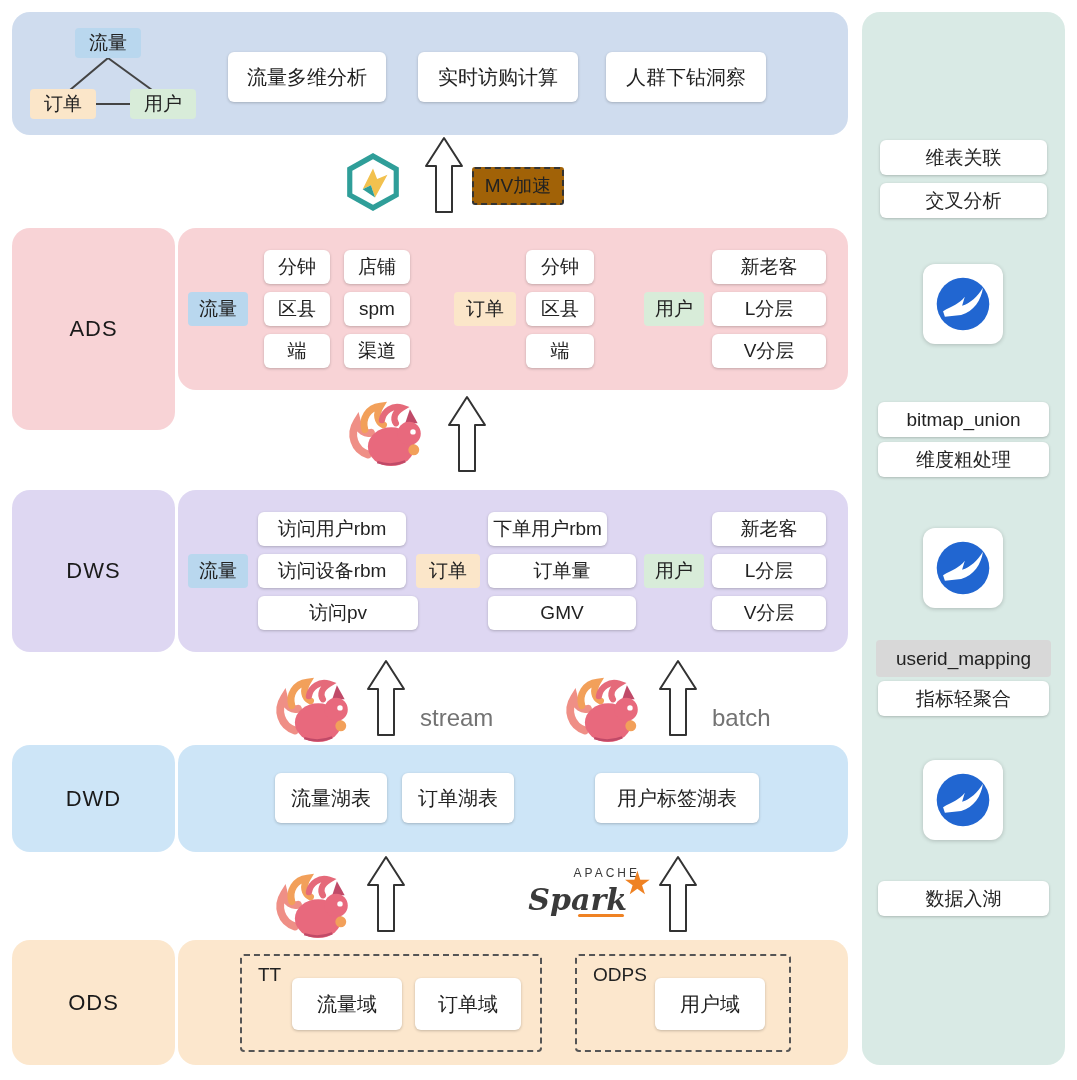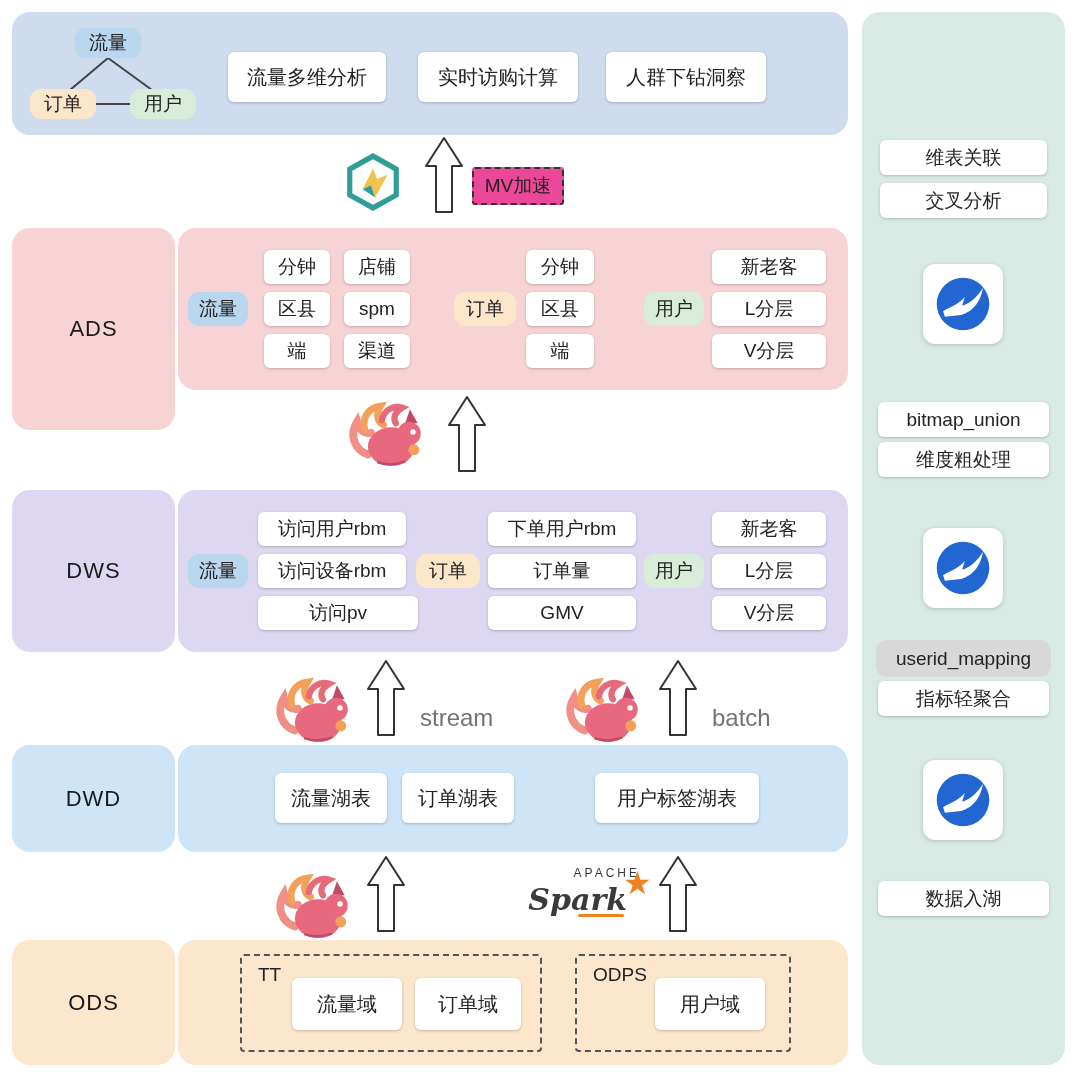--- a/index.html
+++ b/index.html
@@ -19,31 +19,31 @@
 
   .c-ads { background:#f8d3d6; }
   .c-dws { background:#ded7f2; }
   .c-dwd { background:#cde5f7; }
   .c-ods { background:#fce7cd; }
 
   .wbox { position:absolute; background:#fff; border-radius:6px; box-shadow:0 1px 3px rgba(0,0,0,.22);
           display:flex; align-items:center; justify-content:center; font-size:19px; color:#222; white-space:nowrap; }
   .wbox.big { font-size:20px; }
 
-  .badge { position:absolute; border-radius:11px; display:flex; align-items:center; justify-content:center;
+  .badge { position:absolute; border-radius:4px; display:flex; align-items:center; justify-content:center;
            font-size:19px; color:#222; }
   .b-blue   { background:#b9d7ee; }
   .b-orange { background:#fbe6c9; }
   .b-green  { background:#d8ecd9; }
   .b-gray   { background:#d8d8d8; }
 
   .dashed-box { position:absolute; border:2px dashed #555; border-radius:4px; }
   .dash-label { position:absolute; font-size:19px; color:#222; }
 
-  .mv-box { position:absolute; border:2px dashed #333; border-radius:3px; background:#ec4899;
+  .mv-box { position:absolute; border:2px dashed #333; border-radius:3px; background:#a16207;
             display:flex; align-items:center; justify-content:center; font-size:19px; }
 
   .flow-text { position:absolute; font-size:24px; color:#737373; }
 
   .icon-card { position:absolute; width:80px; height:80px; background:#fff; border-radius:12px;
                box-shadow:0 1px 4px rgba(0,0,0,.2); display:flex; align-items:center; justify-content:center; }
 
   .spark { position:absolute; width:140px; text-align:center; }
   .spark-apache { font-size:12px; letter-spacing:3px; color:#3a3a3a; text-align:right; padding-right:20px; }
   .spark-name { font-family:"DejaVu Serif","Liberation Serif",serif; font-style:italic; font-weight:bold;
@@ -125,21 +125,21 @@
   </svg>
 
   <div class="layer-label c-dws" style="left:12px;top:490px;width:163px;height:162px;">DWS</div>
   <div class="layer-content c-dws" style="left:178px;top:490px;width:670px;height:162px;">
     <div class="badge b-blue" style="left:10px;top:64px;width:60px;height:34px;">流量</div>
     <div class="wbox" style="left:80px;top:22px;width:148px;height:34px;">访问用户rbm</div>
     <div class="wbox" style="left:80px;top:64px;width:148px;height:34px;">访问设备rbm</div>
     <div class="wbox" style="left:80px;top:106px;width:160px;height:34px;">访问pv</div>
 
     <div class="badge b-orange" style="left:238px;top:64px;width:64px;height:34px;">订单</div>
-    <div class="wbox" style="left:310px;top:22px;width:148px;height:34px;">下单用户rbm</div>
+    <div class="wbox" style="left:310px;top:22px;width:119px;height:34px;">下单用户rbm</div>
     <div class="wbox" style="left:310px;top:64px;width:148px;height:34px;">订单量</div>
     <div class="wbox" style="left:310px;top:106px;width:148px;height:34px;">GMV</div>
 
     <div class="badge b-green" style="left:466px;top:64px;width:60px;height:34px;">用户</div>
     <div class="wbox" style="left:534px;top:22px;width:114px;height:34px;">新老客</div>
     <div class="wbox" style="left:534px;top:64px;width:114px;height:34px;">L分层</div>
     <div class="wbox" style="left:534px;top:106px;width:114px;height:34px;">V分层</div>
   </div>
 
   <div class="abs" style="left:272px;top:676px;">

